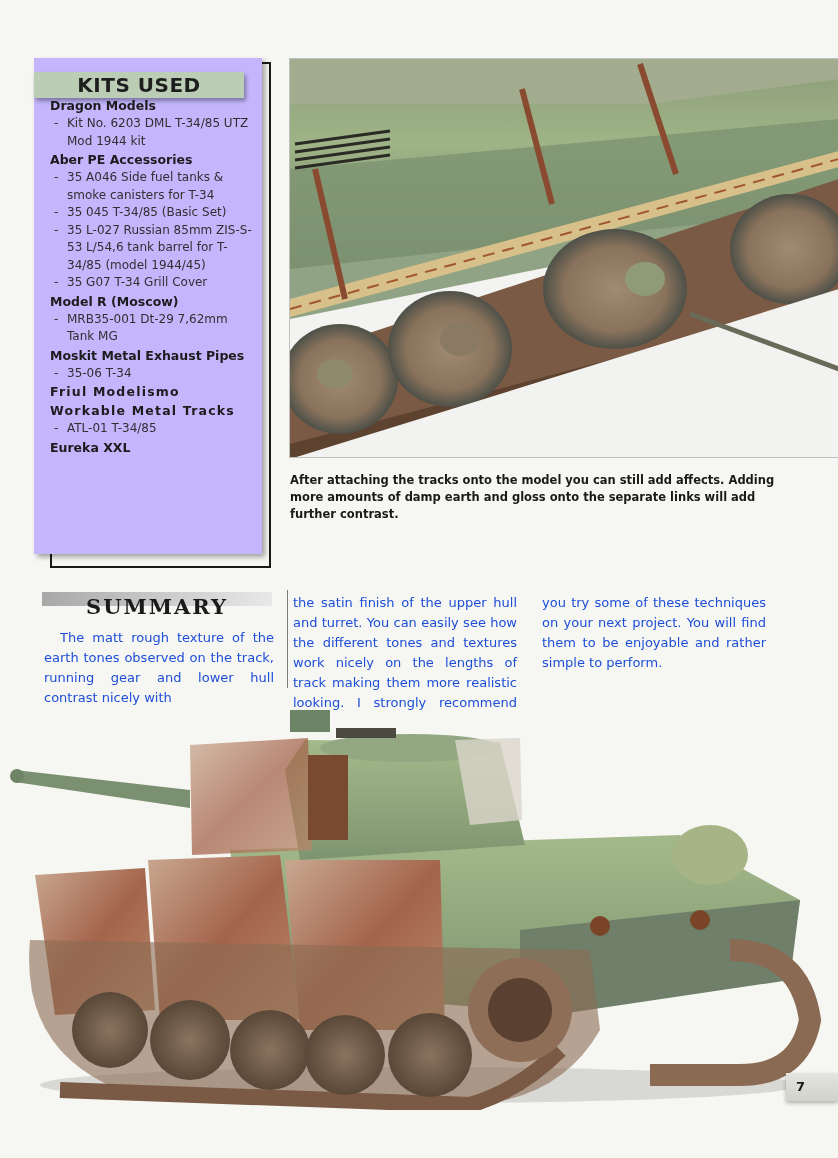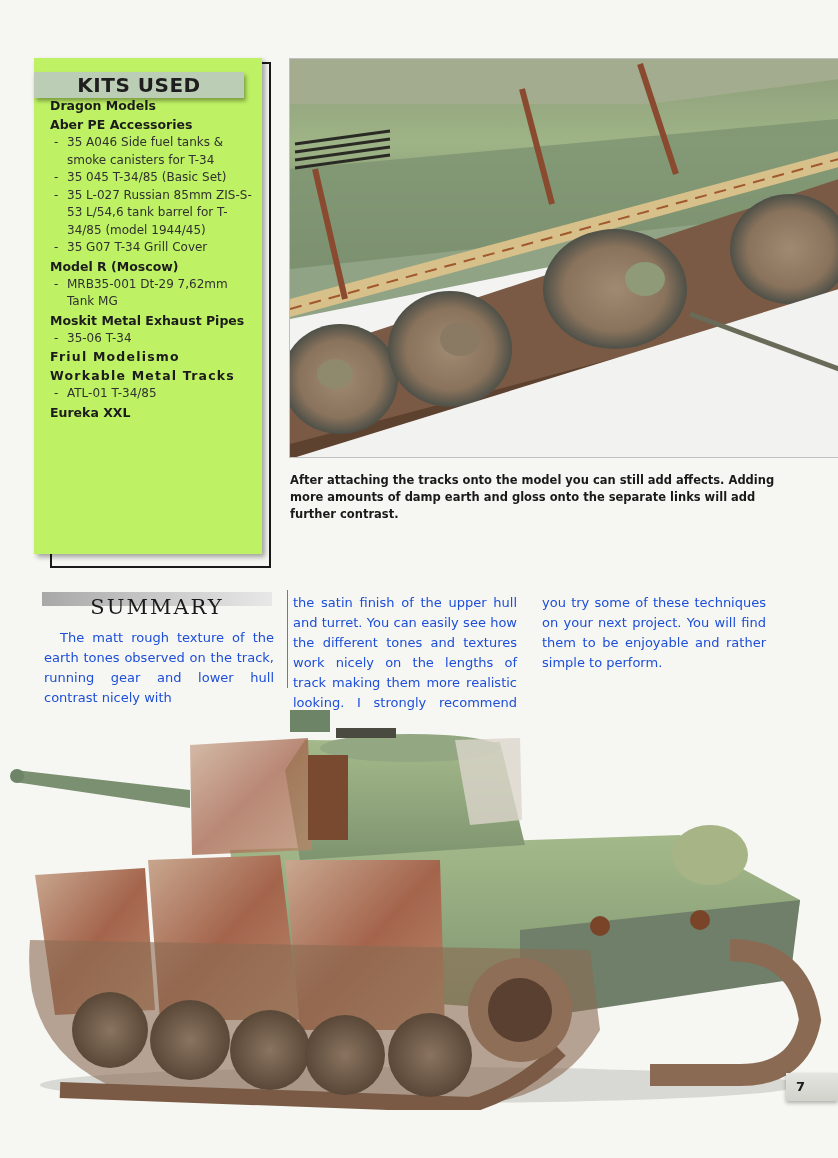--- a/index.html
+++ b/index.html
@@ -10,21 +10,21 @@
       color: #2a2a2a;
       position: relative;
     }
     
     .kits-frame {
       position: absolute; left: 50px; top: 62px; width: 221px; height: 506px;
       border: 2px solid #1a1a1a;
     }
     .kits-box {
       position: absolute; left: 34px; top: 58px; width: 228px; height: 496px;
-      background: #bef264;
+      background: #c4b5fd;
       box-shadow: 3px 3px 5px rgba(0,0,0,0.35);
       padding: 38px 10px 0 16px;
     }
     .kits-title {
       position: absolute; left: 34px; top: 72px; width: 210px; height: 26px;
       background: #bccdb6;
       box-shadow: 2px 3px 4px rgba(0,0,0,0.35);
       font-family: "DejaVu Sans", sans-serif; font-weight: bold;
       font-size: 20px; letter-spacing: 0.5px; color: #1e1e1e;
       text-align: center; line-height: 26px;
@@ -50,21 +50,21 @@
     .caption {
       position: absolute; left: 290px; top: 472px; width: 500px;
       font-family: "DejaVu Sans", sans-serif; font-weight: bold;
       font-size: 11.5px; line-height: 17px; color: #1a1a1a;
     }
 
     
     .summary-head {
       position: absolute; left: 42px; top: 592px; width: 230px; height: 14px;
       background: linear-gradient(90deg, #a8a8a8 0%, #cfcfcf 60%, #e8e8e8 100%);
-      font-family: "DejaVu Serif", serif; font-weight: normal;
+      font-family: "DejaVu Serif", serif; font-weight: bold;
       font-size: 21px; letter-spacing: 2px; color: #1a1a1a;
       text-align: center; line-height: 30px;
     }
     .col {
       position: absolute; font-size: 13px; line-height: 20px; color: #1d4ed8;
       text-align: justify;
     }
     .col1 { left: 44px; top: 628px; width: 230px; text-indent: 16px; }
     .col2 { left: 293px; top: 593px; width: 224px; }
     .col3 { left: 542px; top: 593px; width: 224px; }
@@ -82,20 +82,21 @@
       font-weight: bold; font-size: 13px; line-height: 28px; padding-left: 10px; color: #1a1a1a;
     }
   </style>
 </head>
 <body>
 
 <div class="kits-frame"></div>
 <div class="kits-box">
   <div id="kits-list">
       <div class="maker">Dragon Models</div>
+      <div class="kit-item"><span class="dash">-</span><span>Kit No. 6203 DML T-34/85 UTZ Mod 1944 kit</span></div>
       <div class="maker">Aber PE Accessories</div>
       <div class="kit-item"><span class="dash">-</span><span>35 A046 Side fuel tanks &amp; smoke canisters for T-34</span></div>
       <div class="kit-item"><span class="dash">-</span><span>35 045 T-34/85 (Basic Set)</span></div>
       <div class="kit-item"><span class="dash">-</span><span>35 L-027 Russian 85mm ZIS-S-53 L/54,6 tank barrel for T-34/85 (model 1944/45)</span></div>
       <div class="kit-item"><span class="dash">-</span><span>35 G07 T-34 Grill Cover</span></div>
       <div class="maker">Model R (Moscow)</div>
       <div class="kit-item"><span class="dash">-</span><span>MRB35-001 Dt-29 7,62mm Tank MG</span></div>
       <div class="maker">Moskit Metal Exhaust Pipes</div>
       <div class="kit-item"><span class="dash">-</span><span>35-06 T-34</span></div>
       <div class="maker spaced">Friul Modelismo Workable Metal Tracks</div>

